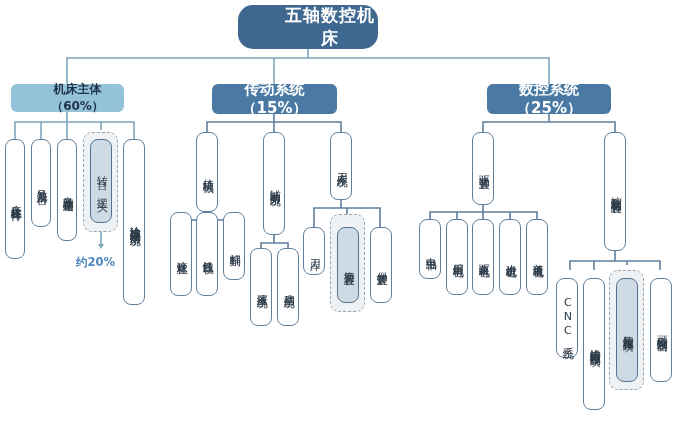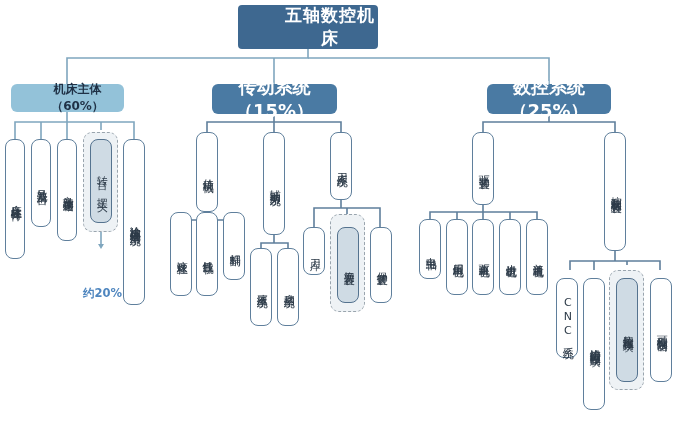--- a/index.html
+++ b/index.html
@@ -1,21 +1,21 @@
 <!DOCTYPE html>
 <html><head>
 <meta charset="utf-8">
 <style>
   html,body{margin:0;padding:0;background:#fff;}
   body{width:679px;height:423px;position:relative;overflow:hidden;font-family:"DejaVu Sans","Liberation Sans",sans-serif;}
   svg.lines{position:absolute;left:0;top:0;width:679px;height:423px;}
   .node{position:absolute;box-sizing:border-box;display:flex;align-items:center;justify-content:center;text-align:center;}
-  .root{background:#3e6890;color:#fff;border-radius:4px;font-size:17px;font-weight:bold;letter-spacing:1px;padding-left:44px;}
+  .root{background:#3e6890;color:#fff;border-radius:15px;font-size:17px;font-weight:bold;letter-spacing:1px;padding-left:44px;}
   .l1a{background:#93c2d9;color:#1f3146;border-radius:6px;font-size:12px;font-weight:bold;}
-  .l1b{background:#4a7aa3;color:#fff;border-radius:6px;font-size:18px;font-weight:bold;}
+  .l1b{background:#4a7aa3;color:#fff;border-radius:6px;font-size:15px;font-weight:bold;}
   .v{background:#fff;border:1.6px solid #5f7f9c;border-radius:8px;color:#2c3a48;font-size:11px;line-height:16.5px;writing-mode:vertical-rl;text-orientation:upright;letter-spacing:1px;padding:4px 0;}
   .v.hl{background:#cfdbe4;border-color:#55738f;}
   .dash{position:absolute;box-sizing:border-box;border:1.3px dashed #9aa5ae;border-radius:9px;background:#eef2f5;}
   .note{position:absolute;color:#4f86bf;font-size:11.5px;font-weight:bold;}
 </style>
 </head>
 <body>
 
 <svg class="lines" viewBox="0 0 679 423">
   <g stroke="#7fa6be" stroke-width="1.6" fill="none">
@@ -62,21 +62,21 @@
 <div class="node v" style="left:31px;top:139px;width:20px;height:88px;">
     <span>导轨及滑台</span>
   </div>
 <div class="node v" style="left:57px;top:139px;width:20px;height:102px;">
     <span>主轴及变速箱</span>
   </div>
 <div class="dash" style="left:83px;top:132px;width:35px;height:100px;"></div>
 <div class="node v hl" style="left:90px;top:139px;width:22px;height:84px;letter-spacing:3px;">
     <span>转台 摆头</span>
   </div>
-<div class="note" style="left:83px;top:255px;margin-top:31px;"><span>约20%</span></div>
+<div class="note" style="left:76px;top:255px;"><span>约20%</span></div>
 <div class="node v" style="left:123px;top:139px;width:22px;height:166px;">
     <span>油冷机排屑机润滑系统</span>
   </div>
 
 <div class="node v" style="left:196px;top:132px;width:22px;height:80px;">
     <span>传动机械</span>
   </div>
 <div class="node v" style="left:263px;top:132px;width:22px;height:103px;">
     <span>辅助动力系统</span>
   </div>

